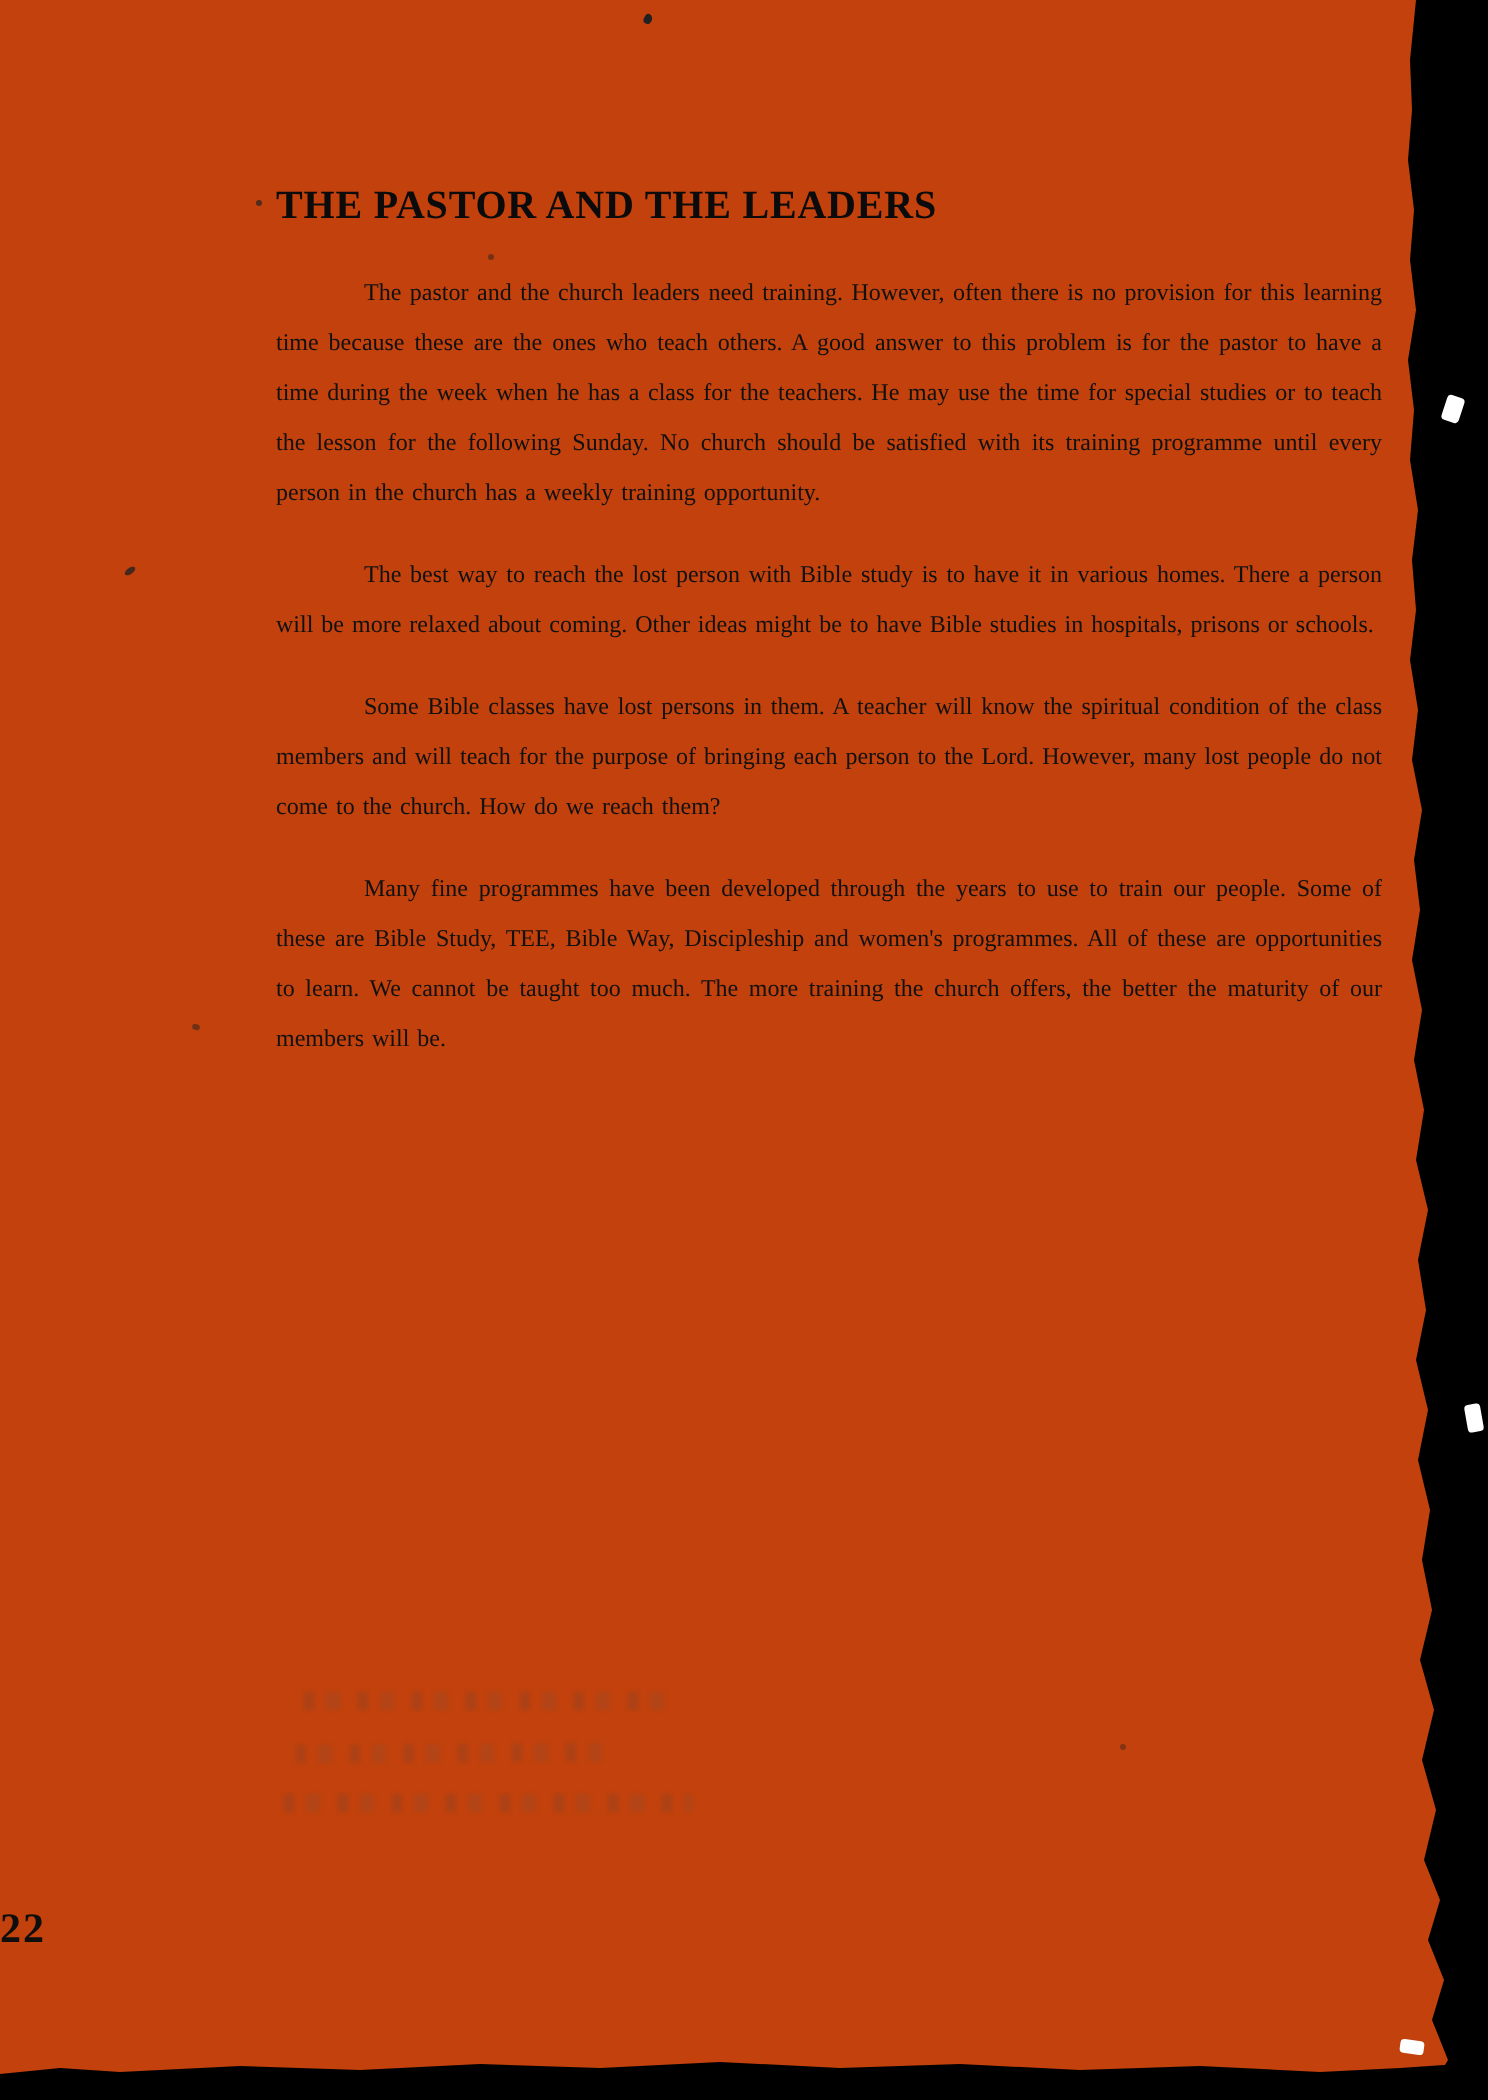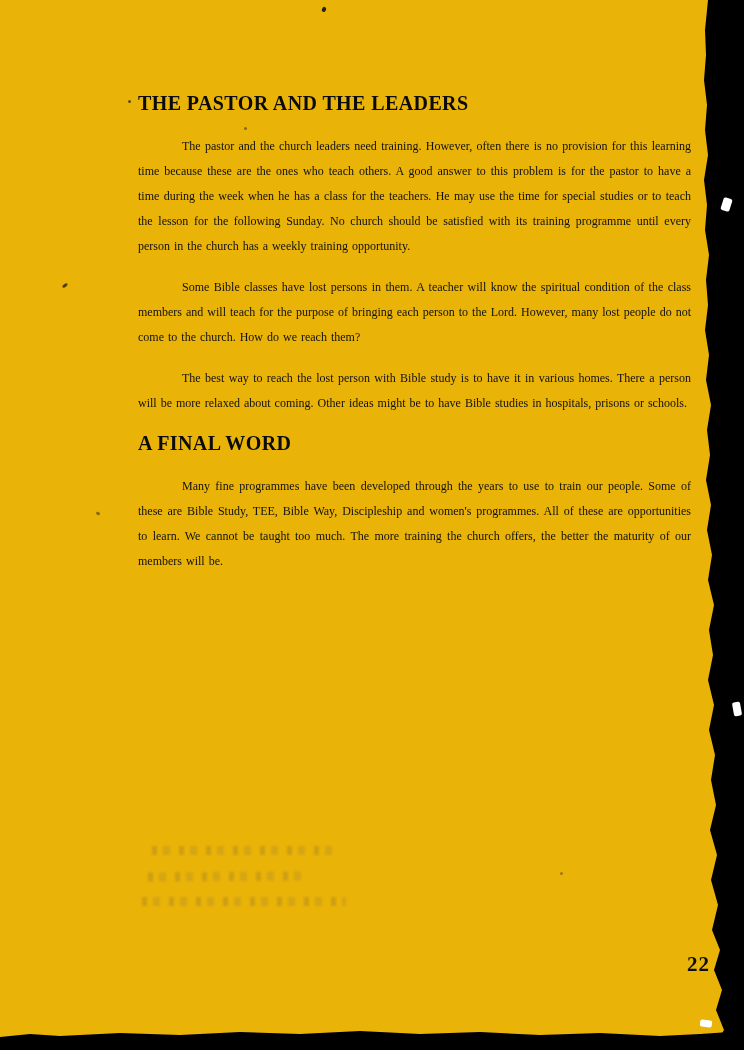--- a/index.html
+++ b/index.html
@@ -1,20 +1,20 @@
 <!DOCTYPE html>
 <html><head>
 <meta charset="utf-8">
 <style>
   html, body { margin: 0; padding: 0; background: #e8e8e8; }
   .scan-page {
     position: relative;
     width: 744px;
     height: 1050px;
-    background: #eab308;
+    background: #c2410c;
     overflow: hidden;
     font-family: "Liberation Serif", serif;
     color: #0e0e0e;
   }
   .text-block {
     position: absolute;
     left: 138px;
     top: 92px;
     width: 553px;
   }
@@ -46,21 +46,21 @@
     filter: blur(1px);
     opacity: 0.33;
   }
   .smudge-1 { left: 152px; top: 846px; width: 182px; }
   .smudge-2 { left: 148px; top: 872px; width: 162px; transform: rotate(-0.4deg); }
   .smudge-3 { left: 142px; top: 897px; width: 204px; }
   .page-number {
     position: absolute;
     left: 0; right: 34px;
     top: 952px;
-    text-align: right;
+    text-align: left;
     font-size: 21px;
     font-weight: bold;
     letter-spacing: 1px;
   }
   
   .scan-edge-right {
     position: absolute;
     left: 702px; top: 0;
     width: 42px; height: 1050px;
     background: #000;
@@ -103,26 +103,25 @@
 <div class="scan-page">
 
   <div class="text-block">
 
     <section class="doc-section">
       <h2 class="section-heading">THE PASTOR AND THE LEADERS</h2>
       <p class="paragraph">The pastor and the church leaders need training. However, often there is no provision for this learning time because these are the ones who teach others. A good answer to this problem is for the pastor to have a time during the week when he has a class for the teachers. He may use the time for special studies or to teach the lesson for the following Sunday. No church should be satisfied with its training programme until every person in the church has a weekly training opportunity.</p>
     </section>
 
     <section class="doc-section">
+      <p class="paragraph">The best way to reach the lost person with Bible study is to have it in various homes. There a person will be more relaxed about coming. Other ideas might be to have Bible studies in hospitals, prisons or schools.</p>
       <p class="paragraph">Some Bible classes have lost persons in them. A teacher will know the spiritual condition of the class members and will teach for the purpose of bringing each person to the Lord. However, many lost people do not come to the church. How do we reach them?</p>
-      <p class="paragraph">The best way to reach the lost person with Bible study is to have it in various homes. There a person will be more relaxed about coming. Other ideas might be to have Bible studies in hospitals, prisons or schools.</p>
     </section>
 
     <section class="doc-section">
-      <h2 class="section-heading">A FINAL WORD</h2>
       <p class="paragraph">Many fine programmes have been developed through the years to use to train our people. Some of these are Bible Study, TEE, Bible Way, Discipleship and women's programmes. All of these are opportunities to learn. We cannot be taught too much. The more training the church offers, the better the maturity of our members will be.</p>
     </section>
 
   </div>
 
   <div class="smudge smudge-1"></div>
   <div class="smudge smudge-2"></div>
   <div class="smudge smudge-3"></div>
 
   <div class="page-number">22</div>

